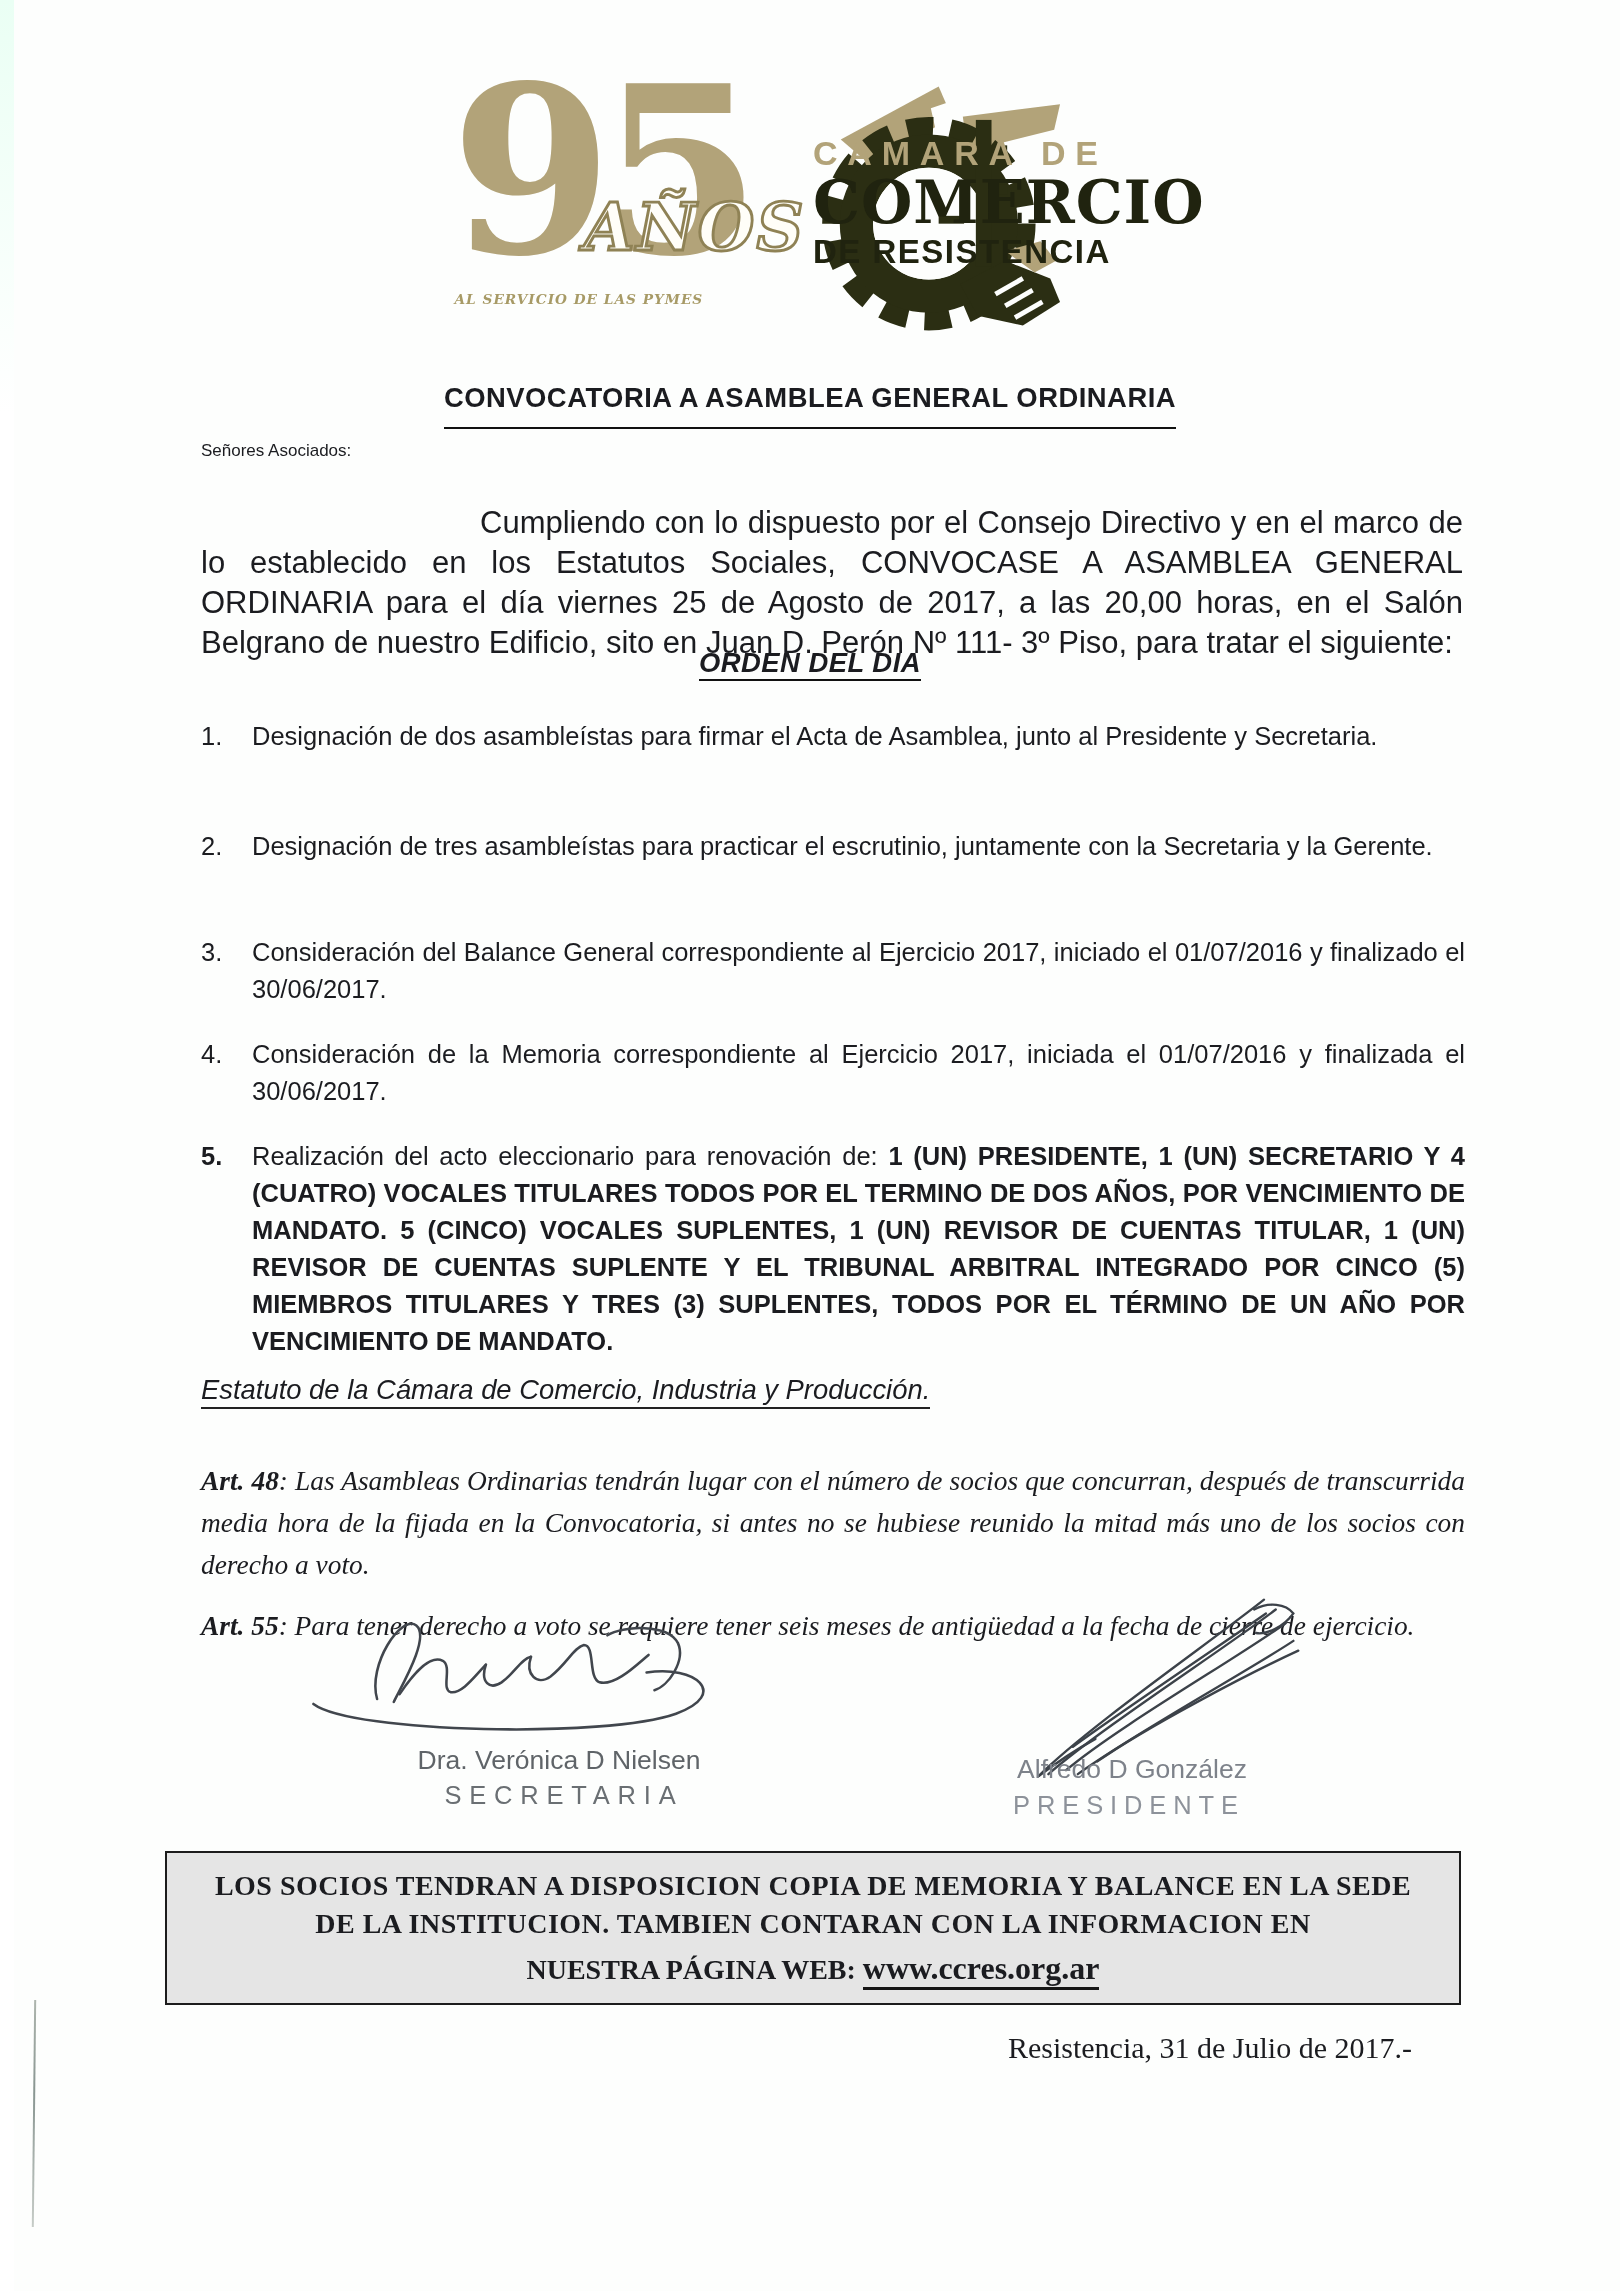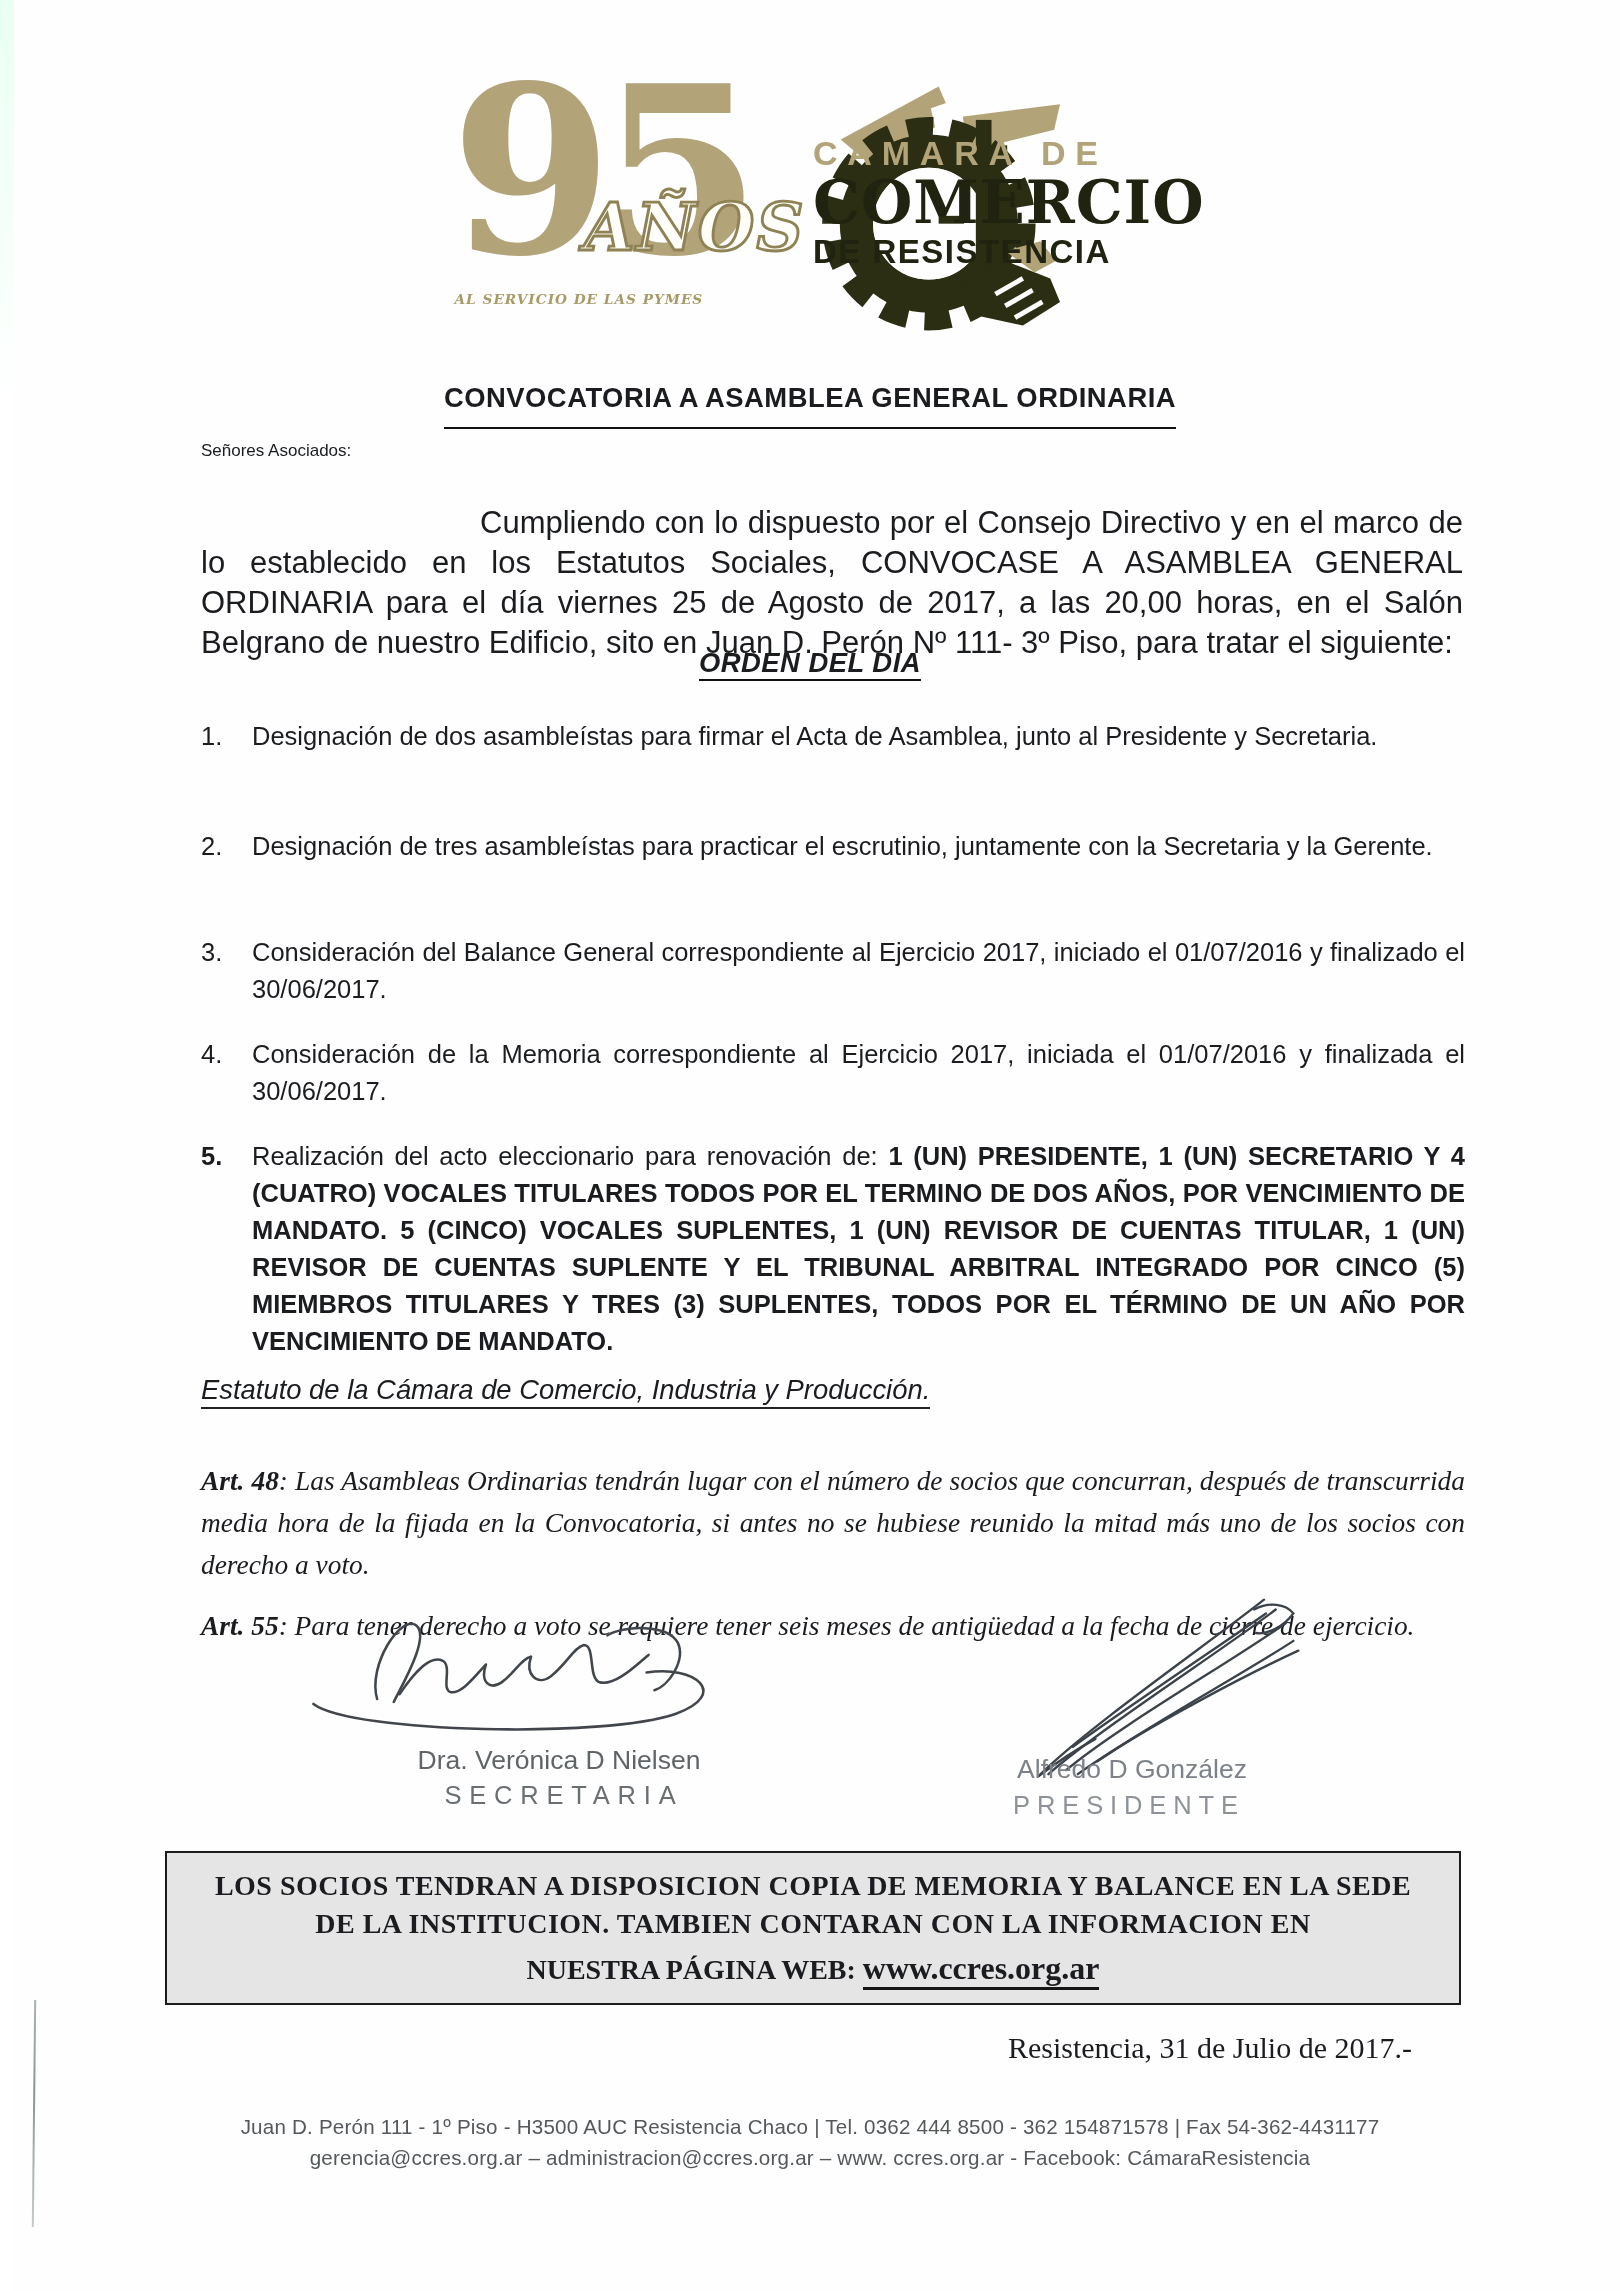--- a/index.html
+++ b/index.html
@@ -196,18 +196,14 @@
   <div class="sig-name pres-name">Alfredo D González</div>
   <div class="sig-role pres-role">PRESIDENTE</div>
 
   <div class="notice">
     <div class="nline">LOS SOCIOS TENDRAN A DISPOSICION COPIA DE MEMORIA Y BALANCE EN LA SEDE DE LA INSTITUCION. TAMBIEN CONTARAN CON LA INFORMACION EN</div>
     <div class="nweb"><span>NUESTRA PÁGINA WEB: </span><span class="nurl">www.ccres.org.ar</span></div>
   </div>
 
   <div class="dateline">Resistencia, 31 de Julio de 2017.-</div>
 
-  <div class="footer">
-    <div class="f1">Juan D. Perón 111 - 1º Piso - H3500 AUC Resistencia Chaco | Tel. 0362 444 8500 - 362 154871578 | Fax 54-362-4431177</div>
-    <div class="f2">gerencia@ccres.org.ar – administracion@ccres.org.ar – www. ccres.org.ar - Facebook: CámaraResistencia</div>
-  </div>
 </div>
 
 
 </body></html>

